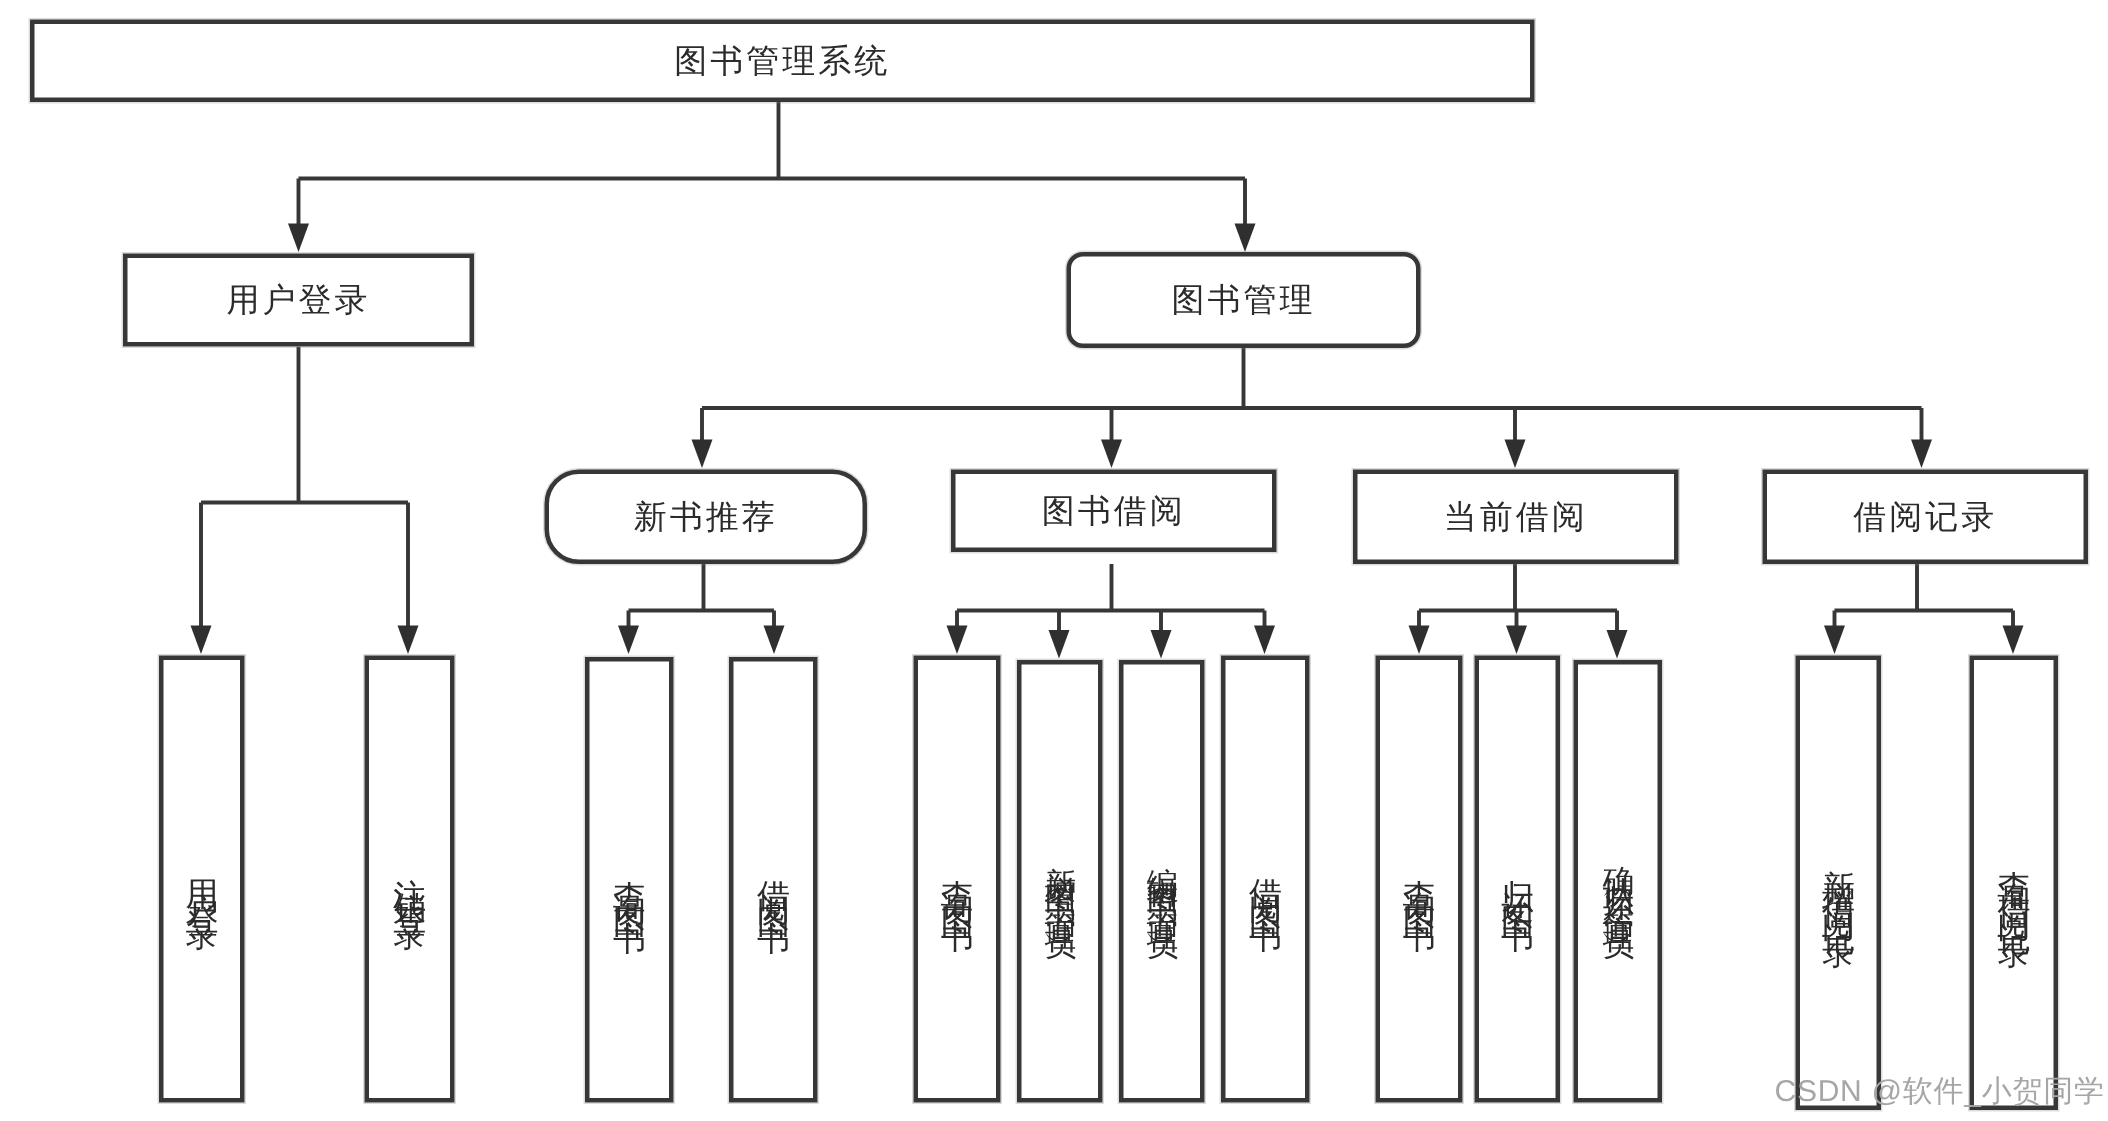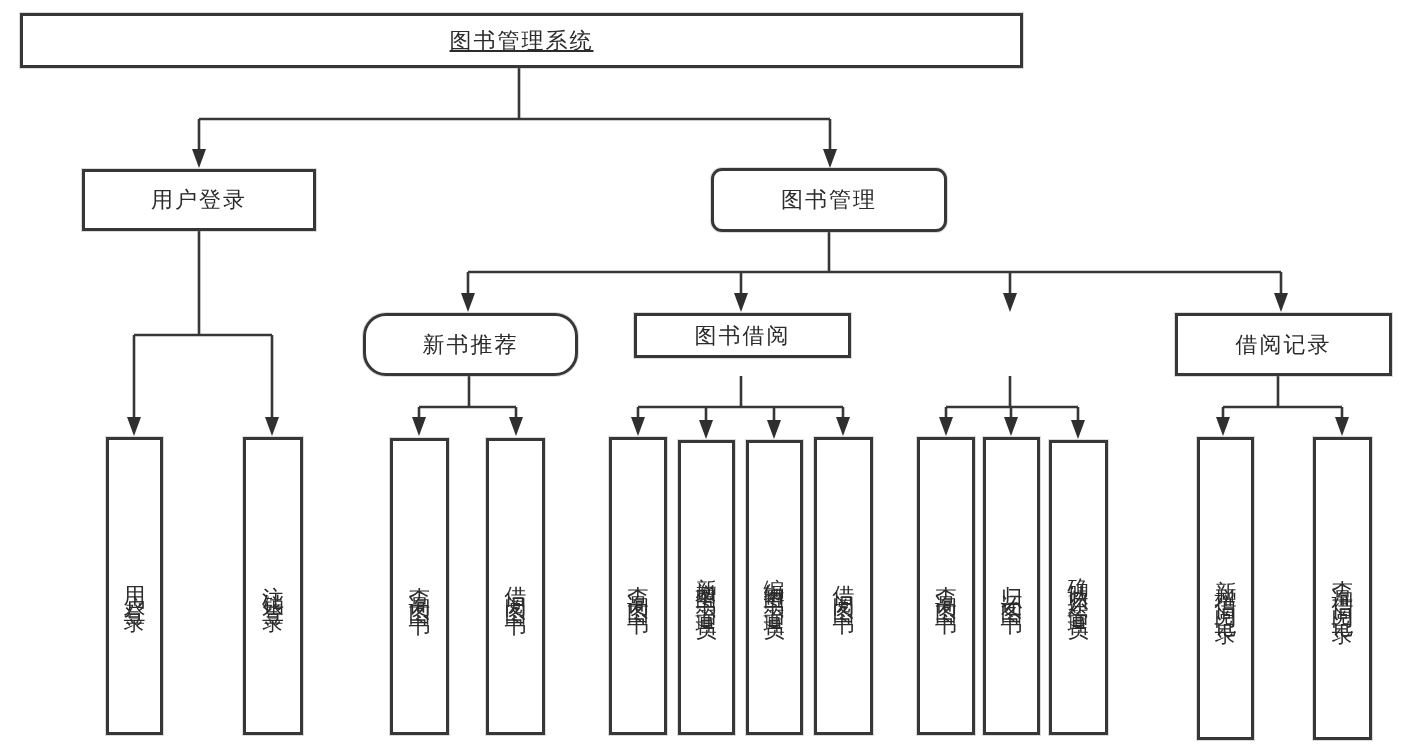--- a/index.html
+++ b/index.html
@@ -89,36 +89,39 @@
       <polygon points="767,420 781,420 774,439"></polygon>
       <polygon points="836,417 850,417 843,436"></polygon>
       <polygon points="939,417 953,417 946,436"></polygon>
       <polygon points="1004,417 1018,417 1011,436"></polygon>
       <polygon points="1071,420 1085,420 1078,439"></polygon>
       <polygon points="1216,417 1230,417 1223,436"></polygon>
       <polygon points="1335,417 1349,417 1342,436"></polygon>
     </g>
   </svg>
 
-  <div class="box" style="left:20px; top:13px; width:1003px; height:55px;text-decoration:underline;">
+  <div class="box" style="left:20px; top:13px; width:1003px; height:55px;">
     <span class="h-label">图书管理系统</span>
   </div>
 
   <div class="box" style="left:82px; top:169px; width:234px; height:62px;">
     <span class="h-label">用户登录</span>
   </div>
   <div class="box" style="left:711px; top:168px; width:236px; height:64px;border-radius:11px;">
     <span class="h-label">图书管理</span>
   </div>
 
   <div class="box" style="left:363px; top:313px; width:215px; height:63px;border-radius:23px;">
     <span class="h-label">新书推荐</span>
   </div>
-  <div class="box" style="left:634px; top:313px; width:217px; height:45px;">
+  <div class="box" style="left:634px; top:313px; width:217px; height:55px;">
     <span class="h-label">图书借阅</span>
+  </div>
+  <div class="box" style="left:902px; top:313px; width:217px; height:63px;">
+    <span class="h-label">当前借阅</span>
   </div>
   <div class="box" style="left:1175px; top:313px; width:217px; height:63px;">
     <span class="h-label">借阅记录</span>
   </div>
 
   <div class="box v-box" style="left:106px; top:437px; width:57px; height:298px;">
     <span>用户登录</span>
   </div>
   <div class="box v-box" style="left:243px; top:437px; width:60px; height:298px;">
     <span>注销登录</span>
@@ -154,14 +157,15 @@
     <span>确认归还（管理员）</span>
   </div>
 
   <div class="box v-box" style="left:1197px; top:437px; width:57px; height:303px;">
     <span>新增借阅记录</span>
   </div>
   <div class="box v-box" style="left:1313px; top:437px; width:59px; height:303px;">
     <span>查询借阅记录</span>
   </div>
 
+  <div class="watermark">CSDN @软件_小贺同学</div>
 
 </div>
 
 </body></html>

